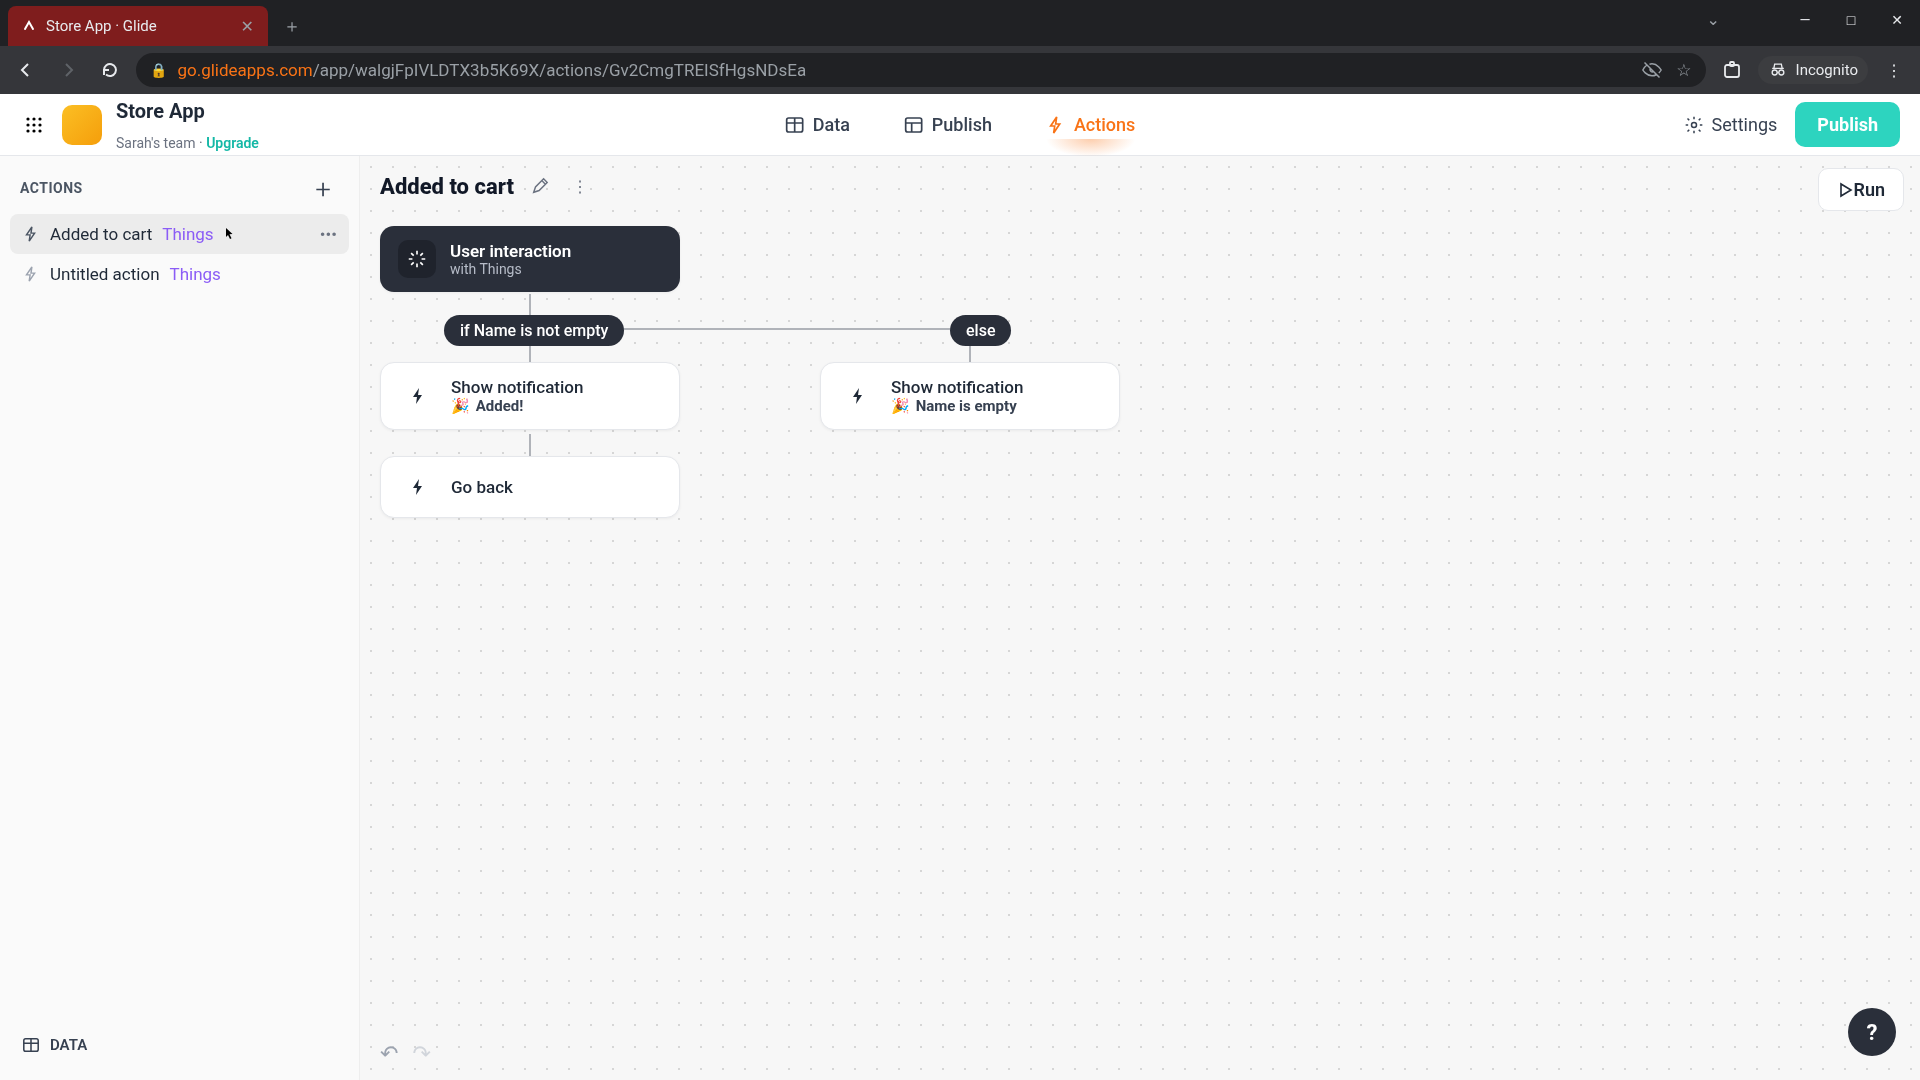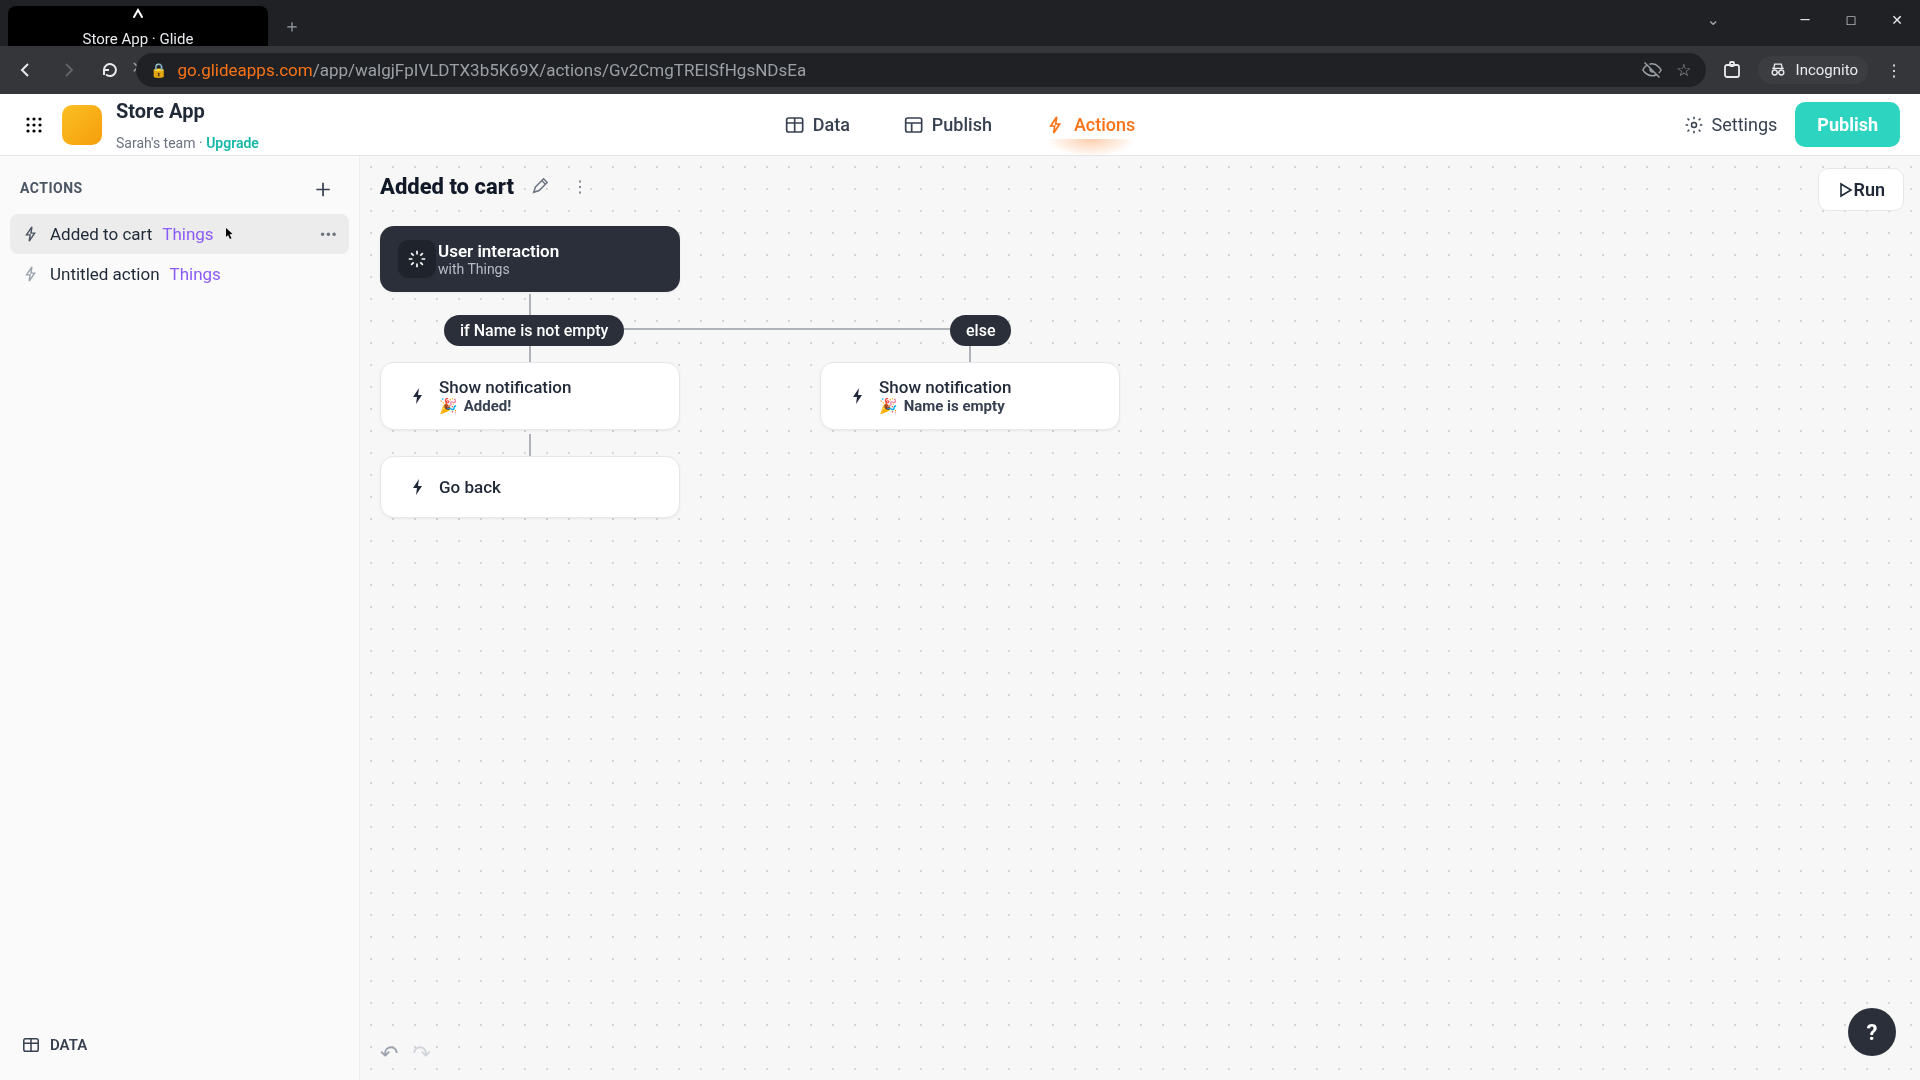--- a/index.html
+++ b/index.html
@@ -1,21 +1,21 @@
 <!DOCTYPE html>
 <html><head>
 <meta charset="utf-8">
 <style>
   * { margin: 0; padding: 0; box-sizing: border-box; font-family: -apple-system, BlinkMacSystemFont, "Segoe UI", Roboto, sans-serif; }
   body { width: 1920px; height: 1080px; background: #fff; overflow: hidden; }
 
   
   .browser-chrome { background: #202124; }
   .tab-bar { height: 46px; background: #202124; display: flex; align-items: flex-end; padding-left: 8px; }
-  .tab { height: 40px; background: #000000; border-radius: 8px 8px 0 0; display: flex; align-items: center; padding: 0 12px; min-width: 260px; gap: 8px; color: #e8eaed; font-size: 15px; flex-direction: column; }
+  .tab { height: 40px; background: #7f1d1d; border-radius: 8px 8px 0 0; display: flex; align-items: center; padding: 0 12px; min-width: 260px; gap: 8px; color: #e8eaed; font-size: 15px; }
   .tab .favicon { width: 18px; height: 18px; display: flex; align-items: center; justify-content: center; }
   .tab .title { flex: 1; }
   .tab .close { font-size: 16px; color: #9aa0a6; padding: 2px; }
   .new-tab { width: 32px; height: 32px; display: flex; align-items: center; justify-content: center; color: #9aa0a6; font-size: 18px; margin-left: 8px; margin-bottom: 4px; }
   .window-controls { position: absolute; top: 0; right: 0; display: flex; height: 40px; }
   .window-controls > div { width: 46px; display: flex; align-items: center; justify-content: center; color: #e8eaed; font-size: 14px; }
   .tab-search { position: absolute; top: 10px; right: 200px; color: #9aa0a6; font-size: 16px; }
 
   .addr-bar { height: 48px; background: #35363a; display: flex; align-items: center; padding: 0 10px; gap: 10px; }
   .nav-btn { width: 32px; height: 32px; display: flex; align-items: center; justify-content: center; color: #e8eaed; }
@@ -57,21 +57,21 @@
   
   .canvas { flex: 1; position: relative; background: #f7f7f7;
     background-image: radial-gradient(#d6d6d6 1px, transparent 1px);
     background-size: 22px 22px; }
   .canvas-header { position: absolute; top: 16px; left: 20px; display: flex; align-items: center; gap: 12px; }
   .canvas-title { font-size: 22px; font-weight: 800; color: #111827; }
   .canvas-header .icon-btn { width: 28px; height: 28px; display: flex; align-items: center; justify-content: center; color: #6b7280; }
   .run-btn { position: absolute; top: 12px; right: 16px; background: #fff; border: 1px solid #e5e7eb; border-radius: 10px; padding: 10px 18px; font-size: 18px; font-weight: 600; display: flex; align-items: center; color: #1f2937; }
 
   
-  .node { position: absolute; border-radius: 14px; display: flex; align-items: center; gap: 2px; padding: 14px 18px; box-shadow: 0 1px 3px rgba(0,0,0,0.05); }
+  .node { position: absolute; border-radius: 14px; display: flex; align-items: center; gap: 14px; padding: 14px 18px; box-shadow: 0 1px 3px rgba(0,0,0,0.05); }
   .node .icon-wrap { width: 38px; height: 38px; border-radius: 10px; display: flex; align-items: center; justify-content: center; }
   .node.dark { background: #2a2f3a; color: #fff; width: 300px; }
   .node.dark .icon-wrap { background: #1f232c; }
   .node.dark .node-title { font-size: 17px; font-weight: 600; }
   .node.dark .node-sub { font-size: 14px; color: #b6bcc8; }
   .node.light { background: #fff; border: 1px solid #e5e7eb; color: #1f2937; width: 300px; }
   .node.light .node-title { font-size: 17px; font-weight: 500; }
   .node.light .node-sub { font-size: 15px; font-weight: 700; color: #374151; display: flex; align-items: center; gap: 6px; }
   .pill { position: absolute; background: #2a2f3a; color: #fff; padding: 6px 16px; border-radius: 999px; font-size: 16px; font-weight: 500; z-index: 2; }
 

